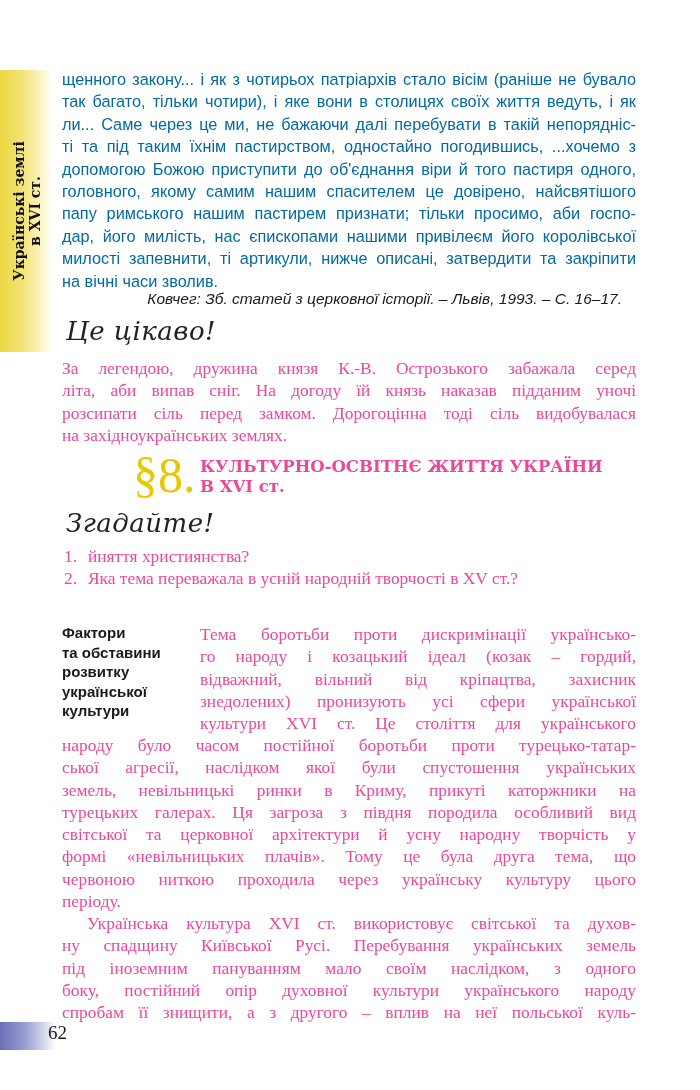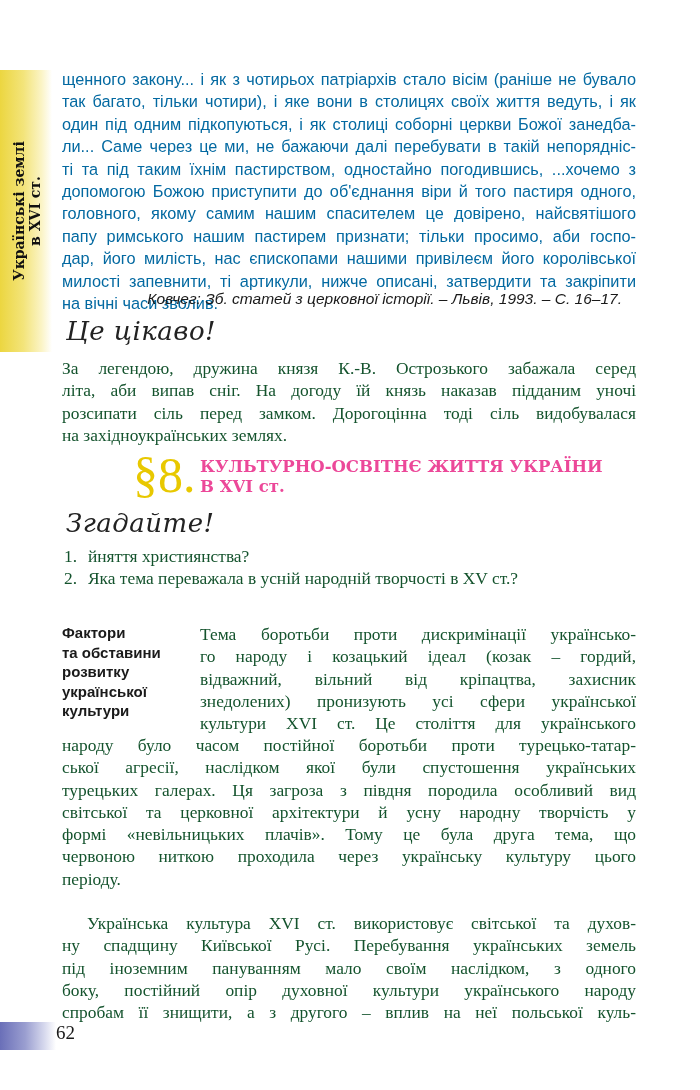--- a/index.html
+++ b/index.html
@@ -16,21 +16,21 @@
     display: flex; align-items: center; justify-content: center;
   }
   .side-tab-text .rot {
     transform: rotate(-90deg); white-space: nowrap; text-align: center;
     font-family: "DejaVu Serif", serif; font-weight: bold; font-size: 14px; line-height: 16px; color: #111;
   }
   .sans {
     font-family: "Liberation Sans", sans-serif; font-size: 16.3px; line-height: 22.4px; color: #0369a1;
   }
   .serif {
-    font-family: "Liberation Serif", serif; font-size: 17.4px; line-height: 22.3px; color: #14532d;
+    font-family: "Liberation Serif", serif; font-size: 17.4px; line-height: 22.3px; color: #ec4899;
   }
   .block { position: absolute; left: 62px; width: 574px; }
   .line { display: block; white-space: nowrap; }
   .jline { display: block; text-align: justify; text-align-last: justify; }
   .source {
     position: absolute; left: 48px; width: 574px; top: 290px; text-align: right;
     font-family: "Liberation Sans", sans-serif; font-style: italic; font-size: 15.5px; color: #1a1a1a;
   }
   .script-heading {
     position: absolute; left: 66px;
@@ -50,39 +50,38 @@
   .q-num { position: absolute; left: -24px; }
   .sidenote {
     position: absolute; left: 62px; top: 623px; width: 120px;
     font-family: "Liberation Sans", sans-serif; font-weight: bold; font-size: 15px; line-height: 19.5px; color: #1a1a1a;
   }
   .page-bar {
     position: absolute; left: 0; top: 1022px; width: 56px; height: 28px;
     background: linear-gradient(to right, #6a6fb8 0%, #9a9ed0 45%, #d8daee 80%, #ffffff 100%);
   }
   .page-num {
-    position: absolute; left: 56px; top: 1022px;
+    position: absolute; left: 48px; top: 1022px;
     font-family: "Liberation Serif", serif; font-size: 19px; color: #1a1a1a;
   }
 </style>
 </head>
 <body>
 
 <div class="side-tab"></div>
 <div class="side-tab-text">
   <div class="rot">
     <div>Українські землі</div>
     <div>в XVI ст.</div>
   </div>
 </div>
 
 <div class="block sans" style="top:68px;">
   <span class="jline">щенного закону... і як з чотирьох патріархів стало вісім (раніше не бувало</span>
   <span class="jline">так багато, тільки чотири), і яке вони в столицях своїх життя ведуть, і як</span>
-  <span class="jline">один під одним підкопуються, і як столиці соборні церкви Божої занедба-</span>
   <span class="jline">ли... Саме через це ми, не бажаючи далі перебувати в такій непорядніс-</span>
   <span class="jline">ті та під таким їхнім пастирством, одностайно погодившись, ...хочемо з</span>
   <span class="jline">допомогою Божою приступити до об'єднання віри й того пастиря одного,</span>
   <span class="jline">головного, якому самим нашим спасителем це довірено, найсвятішого</span>
   <span class="jline">папу римського нашим пастирем признати; тільки просимо, аби госпо-</span>
   <span class="jline">дар, його милість, нас єпископами нашими привілеєм його королівської</span>
   <span class="jline">милості запевнити, ті артикули, нижче описані, затвердити та закріпити</span>
   <span class="line">на вічні часи зволив.</span>
 </div>
 <div class="source">Ковчег: Зб. статей з церковної історії. – Львів, 1993. – С. 16–17.</div>
@@ -125,20 +124,21 @@
   <span class="jline">Тема боротьби проти дискримінації українсько-</span>
   <span class="jline">го народу і козацький ідеал (козак – гордий,</span>
   <span class="jline">відважний, вільний від кріпацтва, захисник</span>
   <span class="jline">знедолених) пронизують усі сфери української</span>
   <span class="jline">культури XVI ст. Це століття для українського</span>
 </div>
 
 <div class="block serif" style="top:734px;">
   <span class="jline">народу було часом постійної боротьби проти турецько-татар-</span>
   <span class="jline">ської агресії, наслідком якої були спустошення українських</span>
+  <span class="jline">земель, невільницькі ринки в Криму, прикуті каторжники на</span>
   <span class="jline">турецьких галерах. Ця загроза з півдня породила особливий вид</span>
   <span class="jline">світської та церковної архітектури й усну народну творчість у</span>
   <span class="jline">формі «невільницьких плачів». Тому це була друга тема, що</span>
   <span class="jline">червоною ниткою проходила через українську культуру цього</span>
   <span class="line">періоду.</span>
 </div>
 
 <div class="block serif" style="top:912px;">
   <span class="jline" style="padding-left:25px;">Українська культура XVI ст. використовує світської та духов-</span>
   <span class="jline">ну спадщину Київської Русі. Перебування українських земель</span>

